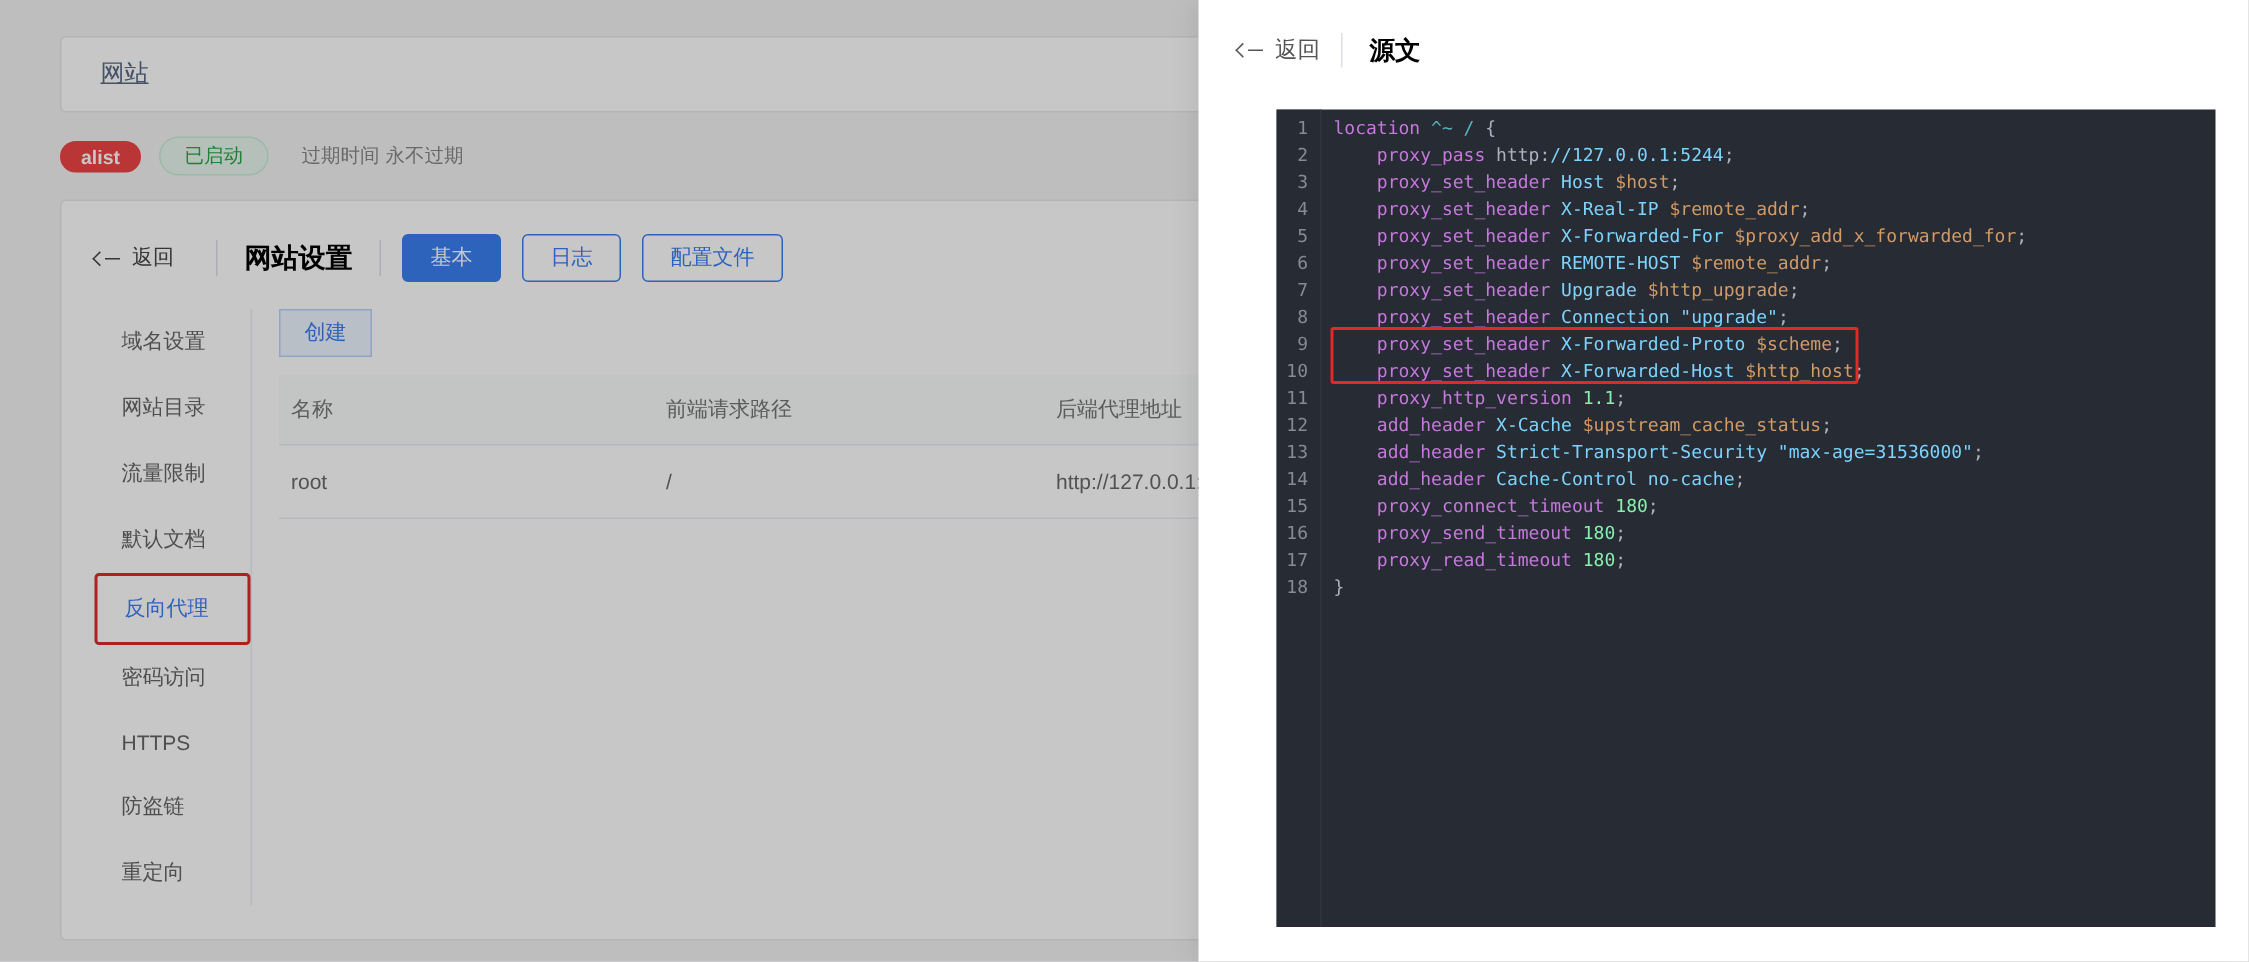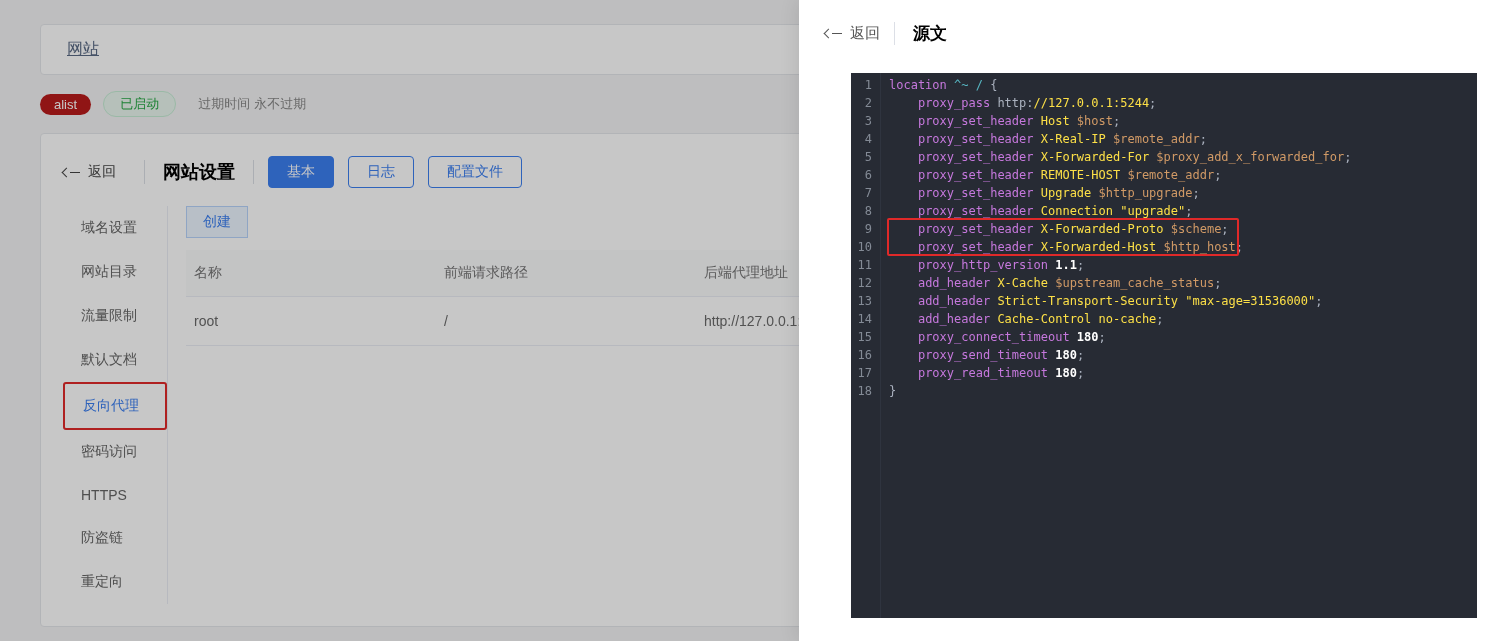--- a/index.html
+++ b/index.html
@@ -43,25 +43,26 @@
       text-decoration: underline;
     }
 
     .status-bar {
       margin: 0 40px 16px 40px;
       display: flex;
       align-items: center;
       gap: 12px;
     }
     .badge-green-solid {
-      background: #b91c1c;
+      background: #ef4444;
       color: #fff;
       padding: 3px 14px;
       border-radius: 14px;
       font-size: 13px;
+      font-weight: bold;
     }
     .badge-green-outline {
       background: #e9f7ef;
       color: #28a745;
       padding: 3px 16px;
       border-radius: 14px;
       font-size: 13px;
       border: 1px solid #c6edd5;
     }
     .status-text {
@@ -239,23 +240,23 @@
       border-right: 1px solid #2f343f;
     }
     .code-lines {
       flex: 1;
       padding: 3px 0 0 8px;
       color: #c6ced7;
       white-space: pre;
     }
     .code-line { height: 18px; }
     .tok-dir   { color: #c678dd; }
-    .tok-str   { color: #fde047; text-align: right; }
+    .tok-str   { color: #7dd3fc; text-align: right; }
     .tok-var   { color: #d19a66; }
-    .tok-num   { color: #ffffff; font-weight: bold; }
+    .tok-num   { color: #86efac; }
     .tok-op    { color: #56b6c2; }
     .tok-pl    { color: #abb2bf; }
     .tok-pth   { color: #56b6c2; }
     .red-rect {
       position: absolute;
       border: 2.5px solid #e02929;
       border-radius: 2px;
       pointer-events: none;
     }
   </style>

